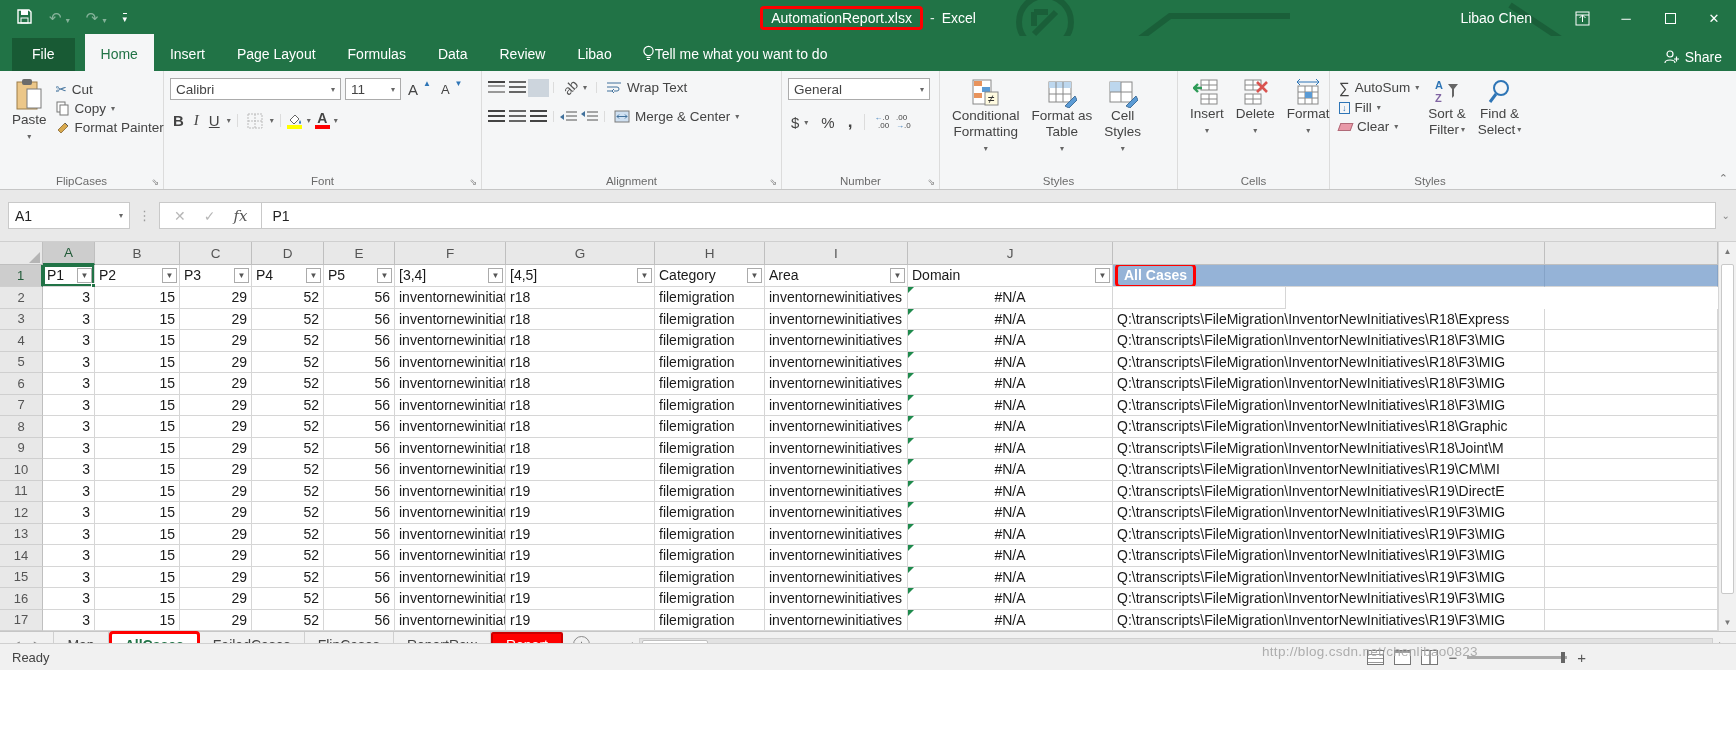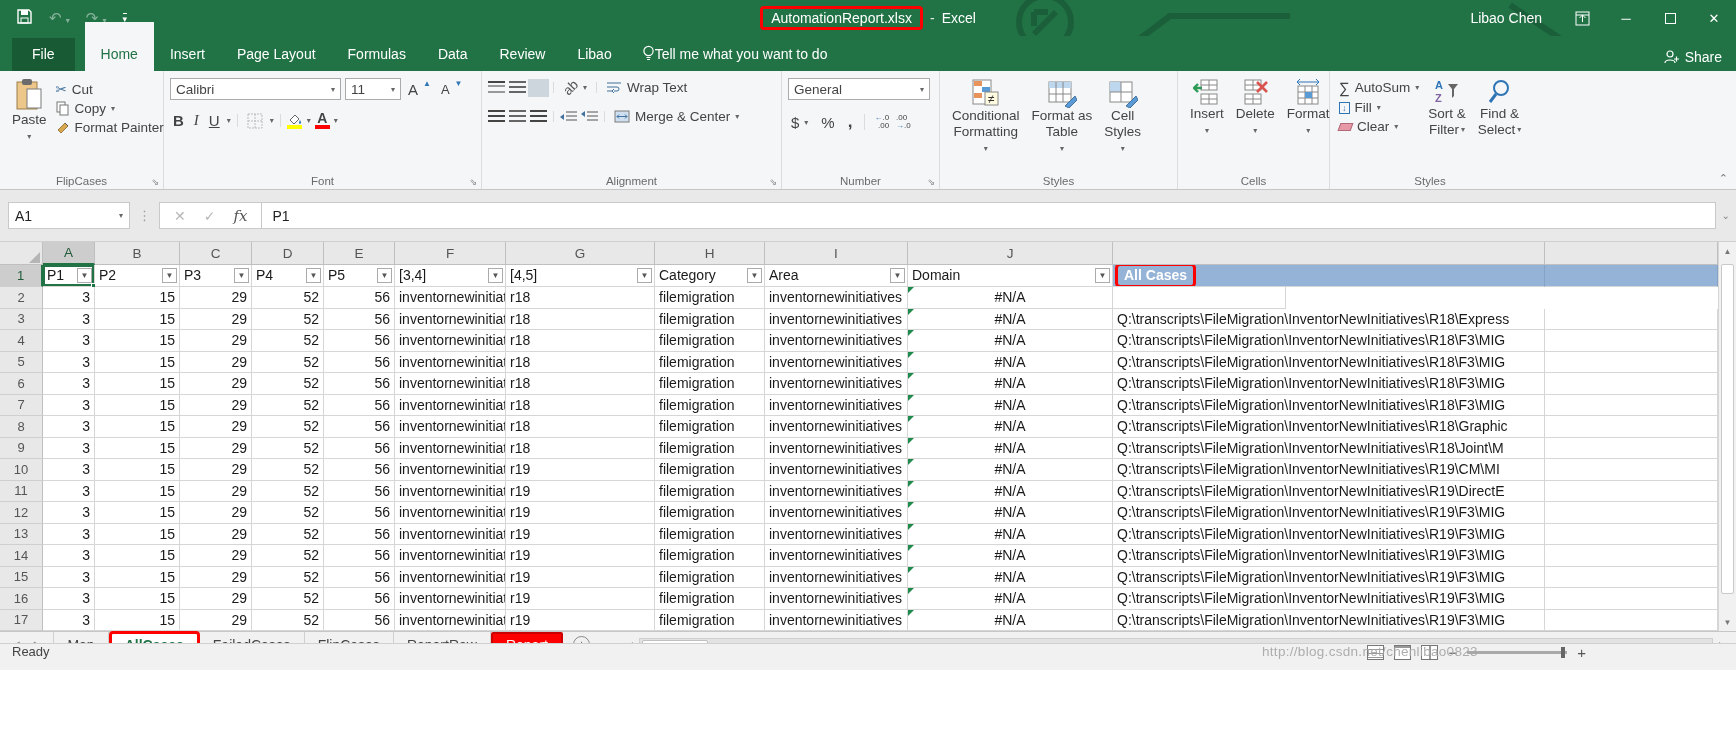--- a/index.html
+++ b/index.html
@@ -9,28 +9,28 @@
 
   
   .titlebar{top:0;height:36px;background:#217346;color:#fff;display:flex;align-items:center}
   .qat{display:flex;align-items:center;gap:16px;margin-left:16px;z-index:2}
   .qat .g{opacity:.45;font-size:15px}
   .qat-caret{font-size:9px;border-top:1px solid #fff;padding-top:1px;line-height:8px}
   .title-center{position:absolute;left:0;right:0;top:0;height:36px;display:flex;align-items:center;justify-content:center;z-index:1}
   .redbox{border:3px solid #f00;border-radius:4px;padding:1px 8px}
   .title-center .sep{margin:0 7px;opacity:.85}
   .win-right{position:absolute;right:0;top:0;height:36px;display:flex;align-items:center;gap:0;z-index:2}
-  .user-name{margin-right:18px;font-size:14px}
+  .user-name{margin-right:28px;font-size:14px}
   .winbtn{width:44px;height:36px;display:flex;align-items:center;justify-content:center;font-size:13px}
   .maxglyph{width:11px;height:11px;border:1px solid #fff;display:inline-block}
   .circuit{position:absolute;pointer-events:none;z-index:0}
 
   
   .tabrow{top:36px;height:35px;background:#217346;display:flex;align-items:flex-end;color:#fff}
-  .rtab{padding:24px 16px 9px;font-size:14px;cursor:default}
+  .rtab{padding:12px 16px 9px;font-size:14px;cursor:default}
   .rtab.file{background:#185a34;padding:8px 20px 9px}
   .rtab.active{background:#f5f6f7;color:#217346}
   .tellme{display:flex;align-items:center;padding:8px 14px 9px;font-size:14px}
   .share{position:absolute;right:14px;bottom:6px;display:flex;align-items:center;gap:6px;color:#fff;font-size:14px}
 
   
   .ribbon{top:71px;height:119px;background:#f5f6f7;border-bottom:1px solid #c6c6c6;display:flex;color:#444;z-index:1}
   .grp{position:relative;border-right:1px solid #dcdcdc;display:flex;flex-direction:column;padding:4px 6px 18px}
   .grp-label{position:absolute;bottom:2px;left:0;right:0;text-align:center;font-size:11.5px;color:#6a6a6a}
   .launcher{position:absolute;bottom:2px;right:4px;font-size:9px;color:#8a8a8a}
@@ -88,21 +88,21 @@
   .stab.redbox-tab{border:3px solid #f00;border-radius:4px;margin:-1px 0}
   .stab.redfill{background:#f00;color:#fff;font-weight:normal;border:2px solid #c00;border-radius:2px}
   .addsheet{width:17px;height:17px;border:1px solid #8a8a8a;border-radius:50%;display:flex;align-items:center;justify-content:center;font-size:12px;color:#666;align-self:center;margin:0 10px}
   .tabdots{align-self:center;color:#888;margin-right:8px;font-size:12px}
   .hscroll{align-self:center;display:flex;align-items:center;flex:1;margin-right:4px}
   .hs-btn{font-size:9px;color:#777;padding:0 6px}
   .hs-track{flex:1;height:13px;background:#e2e2e2;border:1px solid #d0d0d0;position:relative}
   .hs-thumb{position:absolute;left:2px;top:1px;width:66px;height:9px;background:#fff;border:1px solid #c0c0c0;border-radius:2px}
 
   
-  .status{top:643px;height:27px;background:#f1f1f1;border-top:1px solid #d0d0d0;display:flex;align-items:flex-start;color:#444;font-size:13px}
+  .status{top:643px;height:27px;background:#f1f1f1;border-top:1px solid #d0d0d0;display:flex;align-items:center;color:#444;font-size:13px}
   .ready{margin-left:12px}
   .stat-right{position:absolute;right:150px;display:flex;align-items:center;gap:10px}
   .viewic{width:17px;height:15px;border:1px solid #777;display:inline-block;background:#fdfdfd;position:relative}
   .zoomtrack{width:100px;height:3px;background:#a9a9a9;position:relative}
   .zoomthumb{position:absolute;right:2px;top:-4px;width:4px;height:11px;background:#666}
   .zoomsign{font-size:15px;color:#555}
   .csdn{position:absolute;top:644px;left:1262px;color:#a6a6a6;font-size:13.5px;opacity:.9;z-index:5;letter-spacing:.3px}
   .blankfoot{top:684px;height:55px;background:#fff}
 </style>
 </head>

